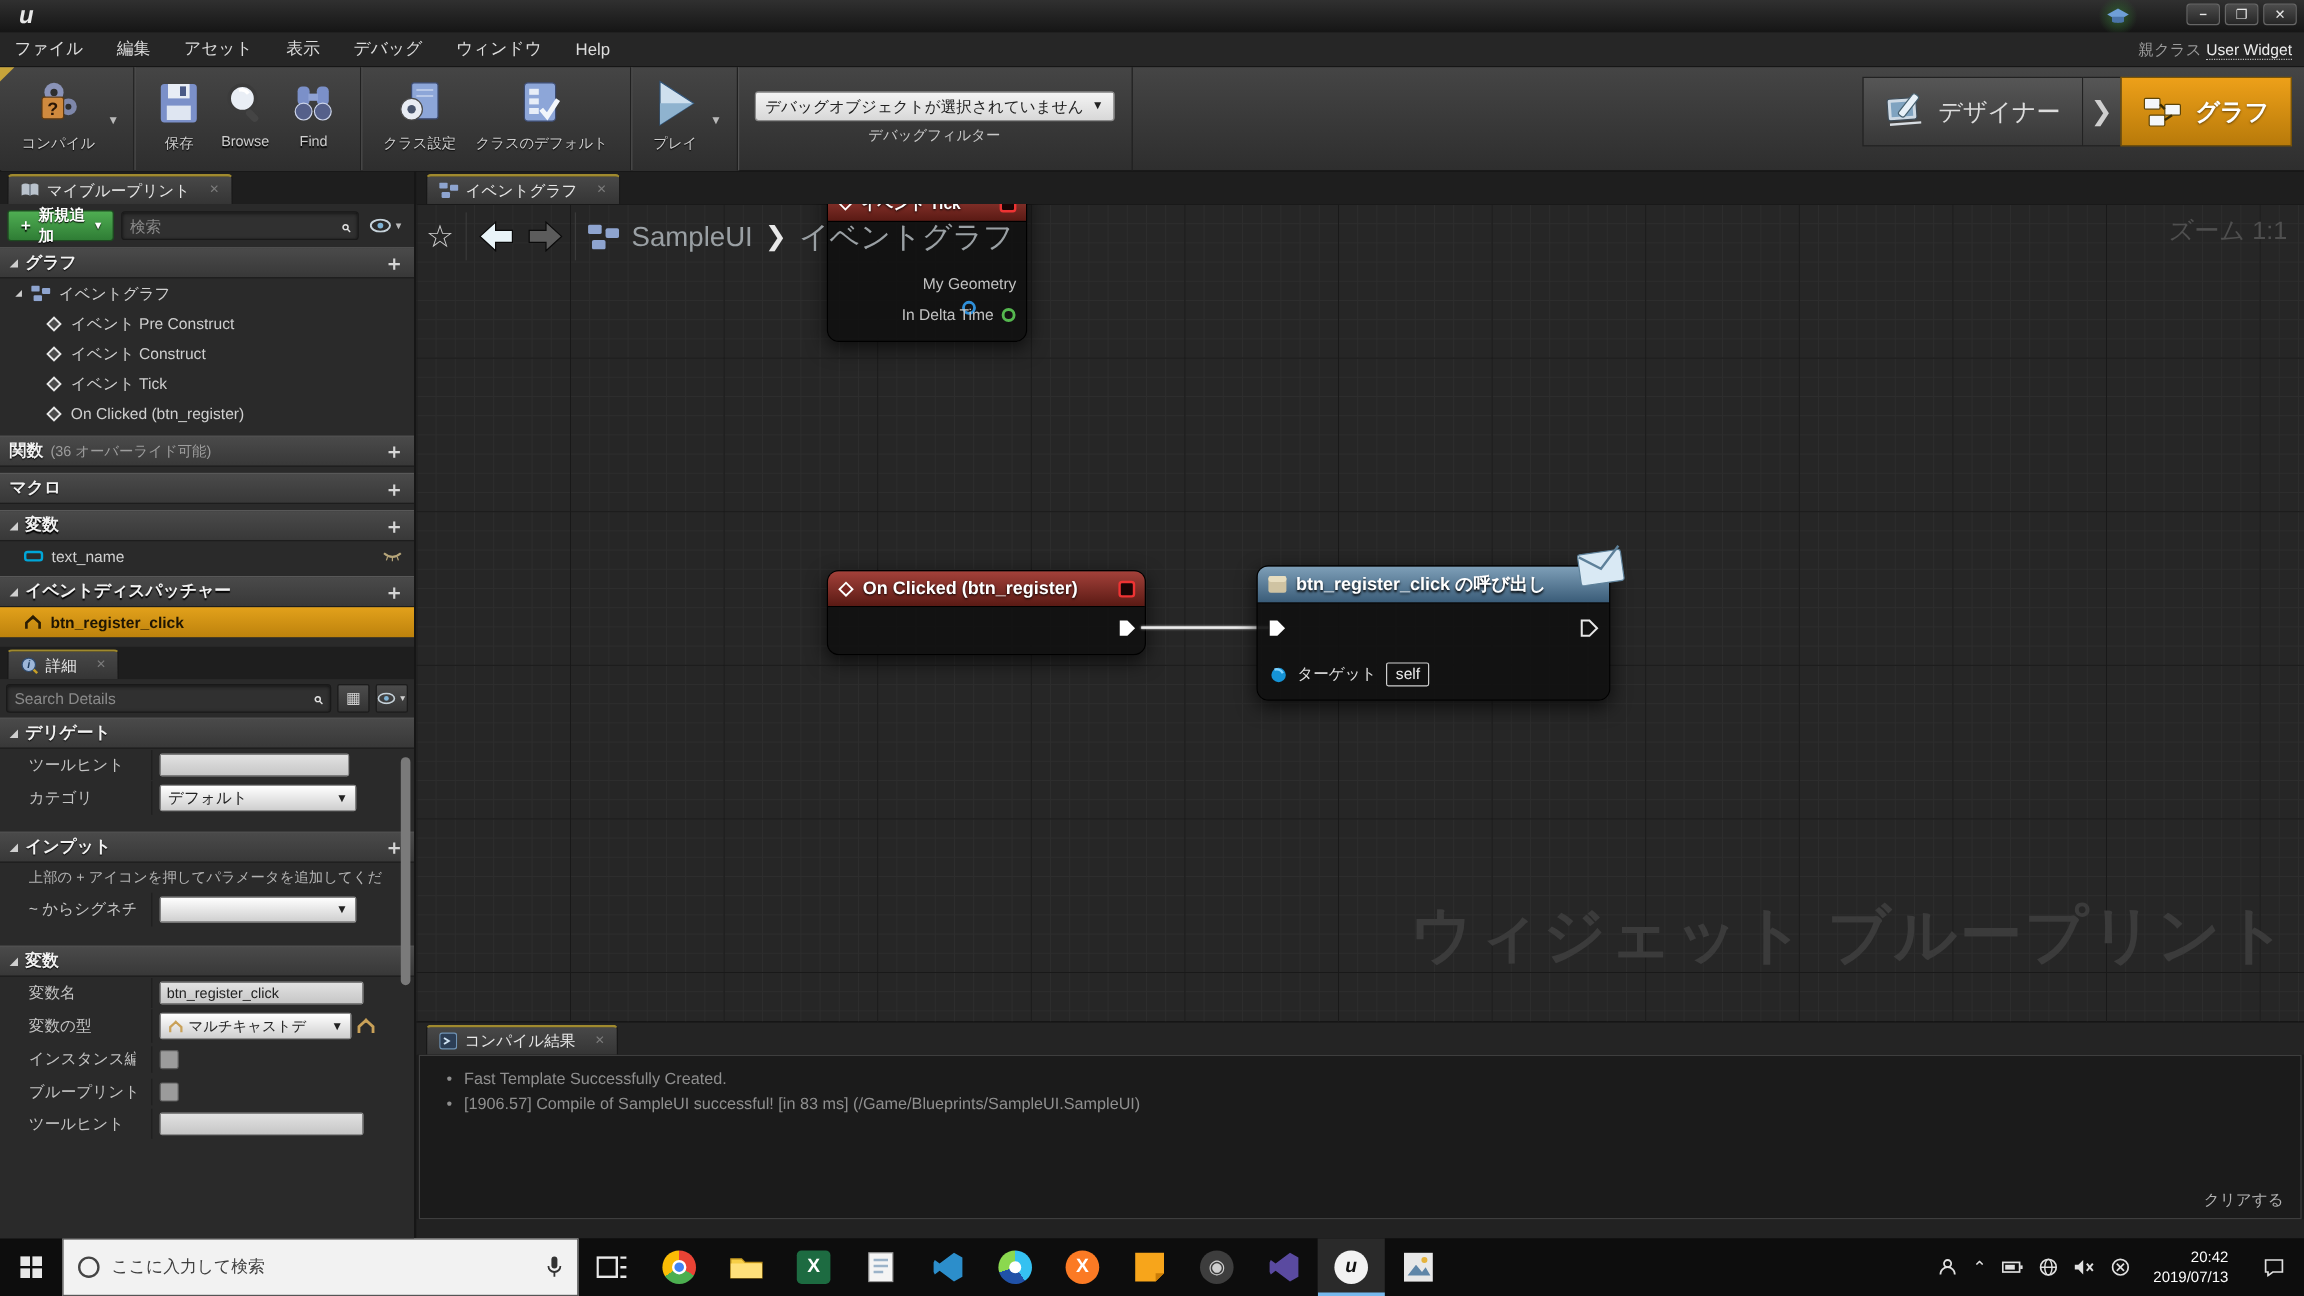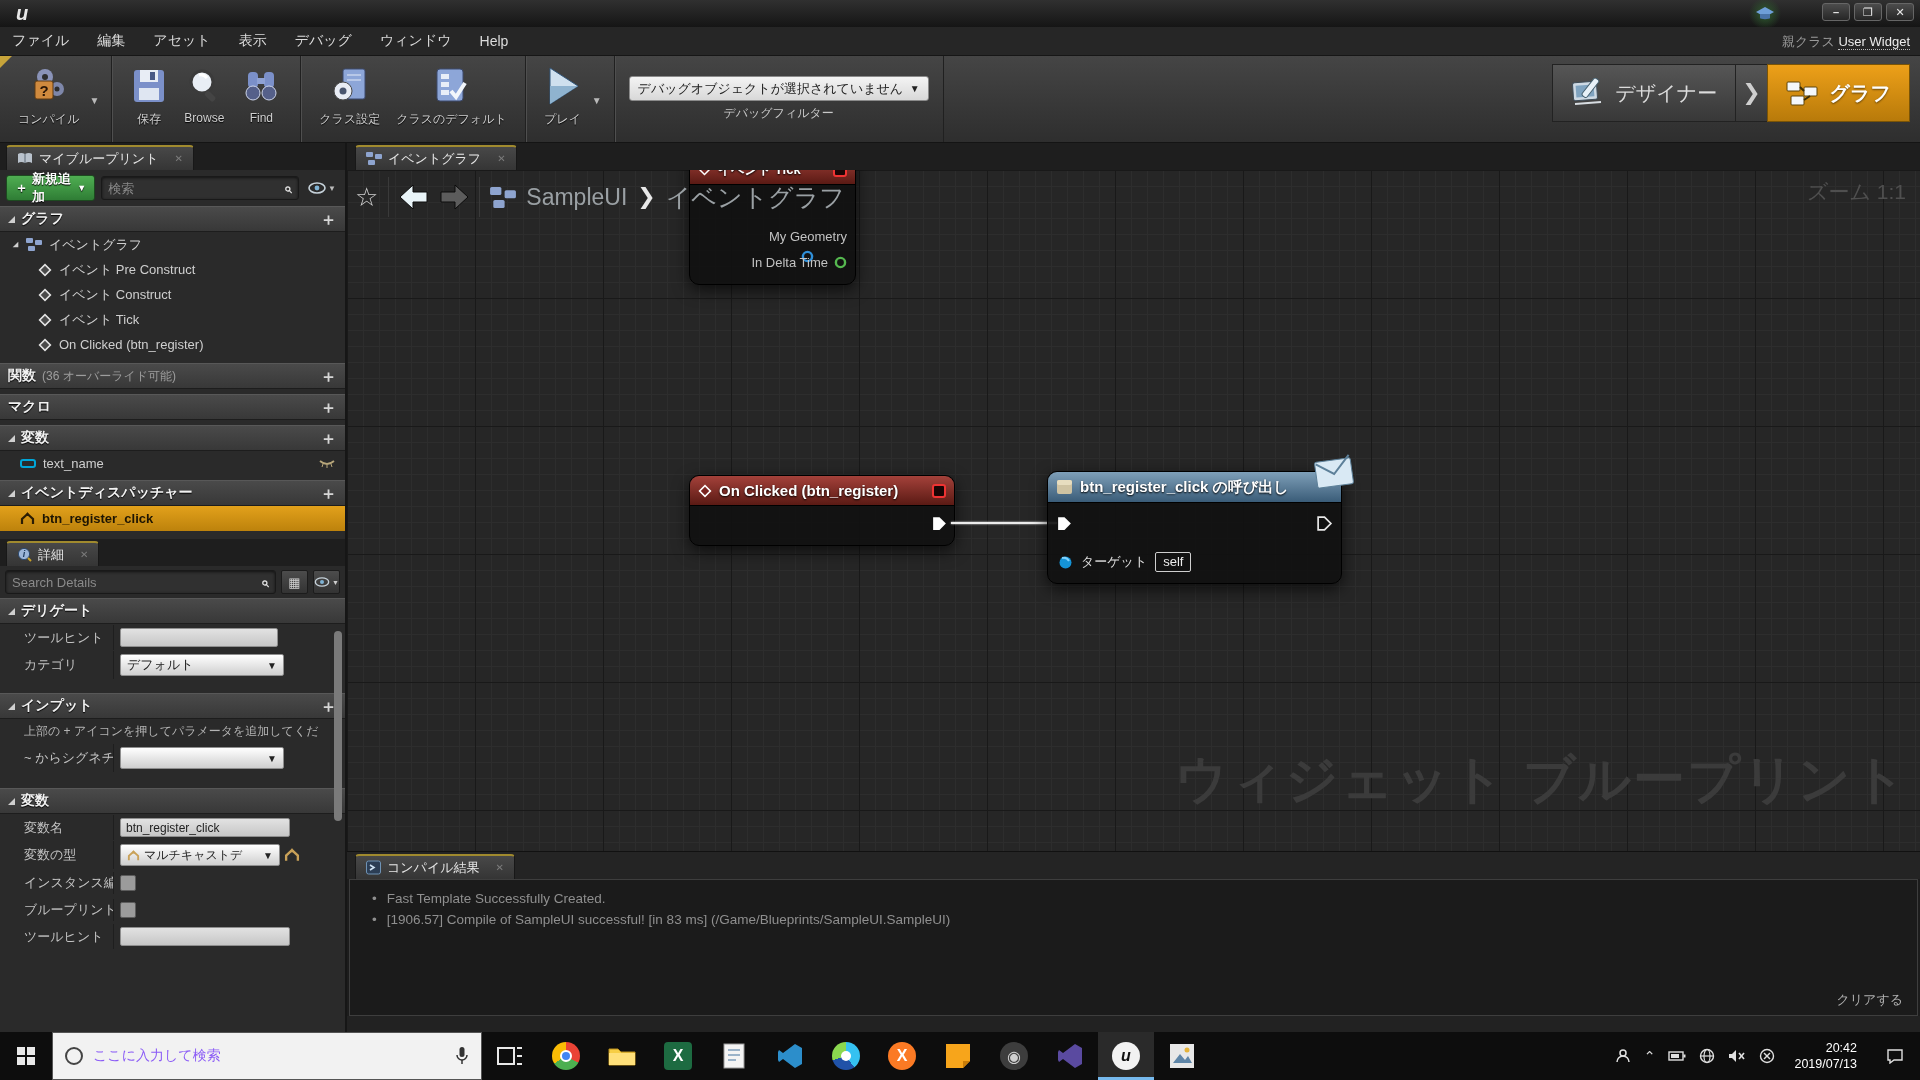--- a/index.html
+++ b/index.html
@@ -72,21 +72,21 @@
   .pill { width:16px; height:9px; border-radius:3px; }
   .pill.solid { background:#00a6d8; }
   .pill.hollow { border:2px solid #00a6d8; background:transparent; }
   .row-eye { margin-left:auto; margin-right:10px; }
   .disp-row { height:25px; display:flex; align-items:center; gap:7px; font-size:13px; padding-left:20px; background:linear-gradient(#e2a11b,#bd820c); color:#1e1503; font-weight:bold; }
 
   
   .details-body { position:relative; flex:1; background:#2a2a2a; overflow:hidden; }
   .dsearch-row { height:32px; display:flex; align-items:center; gap:5px; padding:0 5px; }
   .sq-btn { width:27px; height:24px; background:linear-gradient(#4c4c4c,#333); border:1px solid #1c1c1c; border-radius:2px; display:flex; align-items:center; justify-content:center; color:#cfcfcf; font-size:13px; gap:2px; }
-  .prop-row { display:flex; align-items:center; min-height:27px; }
+  .prop-row { display:flex; align-items:center; min-height:27px;gap:13px; }
   .prop-label { width:113px; padding-left:24px; color:#c3c3c3; font-size:13px; white-space:nowrap; overflow:hidden; }
   .prop-field { flex:1; border-left:1px solid #1e1e1e; padding:3px 10px 3px 6px; display:flex; align-items:center; gap:4px; min-width:0; }
   .txt-field { width:158px; height:19px; background:linear-gradient(#e2e2e2,#c6c6c6); border:1px solid #8e8e8e; border-radius:2px; color:#222; font-size:12px; padding:0 5px; display:flex; align-items:center; }
   .dd-field { width:164px; height:22px; background:linear-gradient(#ffffff,#cfcfcf); border:1px solid #8e8e8e; border-radius:2px; color:#222; font-size:13px; padding:0 6px; display:flex; align-items:center; gap:4px; }
   .dd-field .dcaret { margin-left:auto; color:#222; font-size:10px; }
   .hint-text { color:#b4b4b4; font-size:12px; padding:4px 0 4px 24px; white-space:nowrap; overflow:hidden; }
   .chk { width:16px; height:16px; background:#9b9b9b; border:1px solid #5c5c5c; border-radius:2px; }
   .vscroll { position:absolute; right:3px; top:65px; width:8px; height:190px; background:#7a7a7a; border-radius:4px; }
 
   
@@ -125,21 +125,21 @@
   .clear-link { position:absolute; right:14px; bottom:6px; color:#b2b2b2; font-size:13px; }
   .bottom-strip { height:16px; background:#222; }
 
   
   .taskbar { height:48px; background:#0d0d0d; display:flex; align-items:center; }
   .tb-start { width:52px; height:48px; display:flex; align-items:center; justify-content:center; }
   .win-logo { display:grid; grid-template-columns:8px 8px; grid-template-rows:8px 8px; gap:2px; }
   .win-logo div { background:#e8e8e8; }
   .tb-search { width:430px; height:48px; background:#f2f2f2; display:flex; align-items:center; gap:10px; padding:0 12px; border:1px solid #555; }
   .tb-search .ring { width:18px; height:18px; border:2.5px solid #444; border-radius:50%; }
-  .tb-search span { color:#8b5cf6; font-size:14px; flex:1; }
+  .tb-search span { color:#404040; font-size:14px; flex:1; }
   .tb-icon { width:56px; height:48px; display:flex; align-items:center; justify-content:center; position:relative; }
   .tb-icon.active { background:#2a2a2a; box-shadow:inset 0 -3px 0 #76b9ed; }
   .icn28 { width:28px; height:28px; border-radius:4px; display:flex; align-items:center; justify-content:center; font-weight:bold; font-size:16px; }
   .tray { margin-left:auto; display:flex; align-items:center; gap:13px; padding-right:6px; }
   .tray .g { color:#e0e0e0; font-size:14px; }
   .clock { text-align:right; color:#fff; font-size:12.5px; line-height:16px; padding:0 6px; }
   .notif { width:38px; height:48px; display:flex; align-items:center; justify-content:center; }
 </style>
 </head>
 <body>

